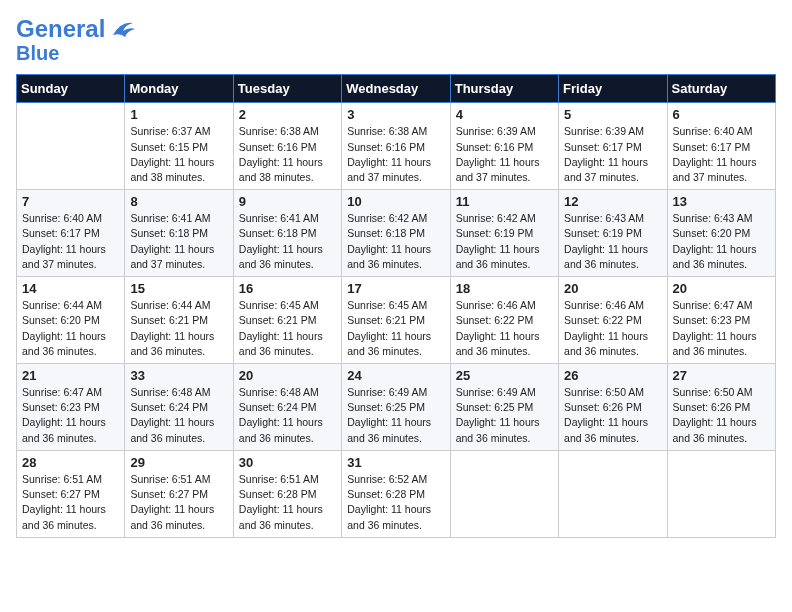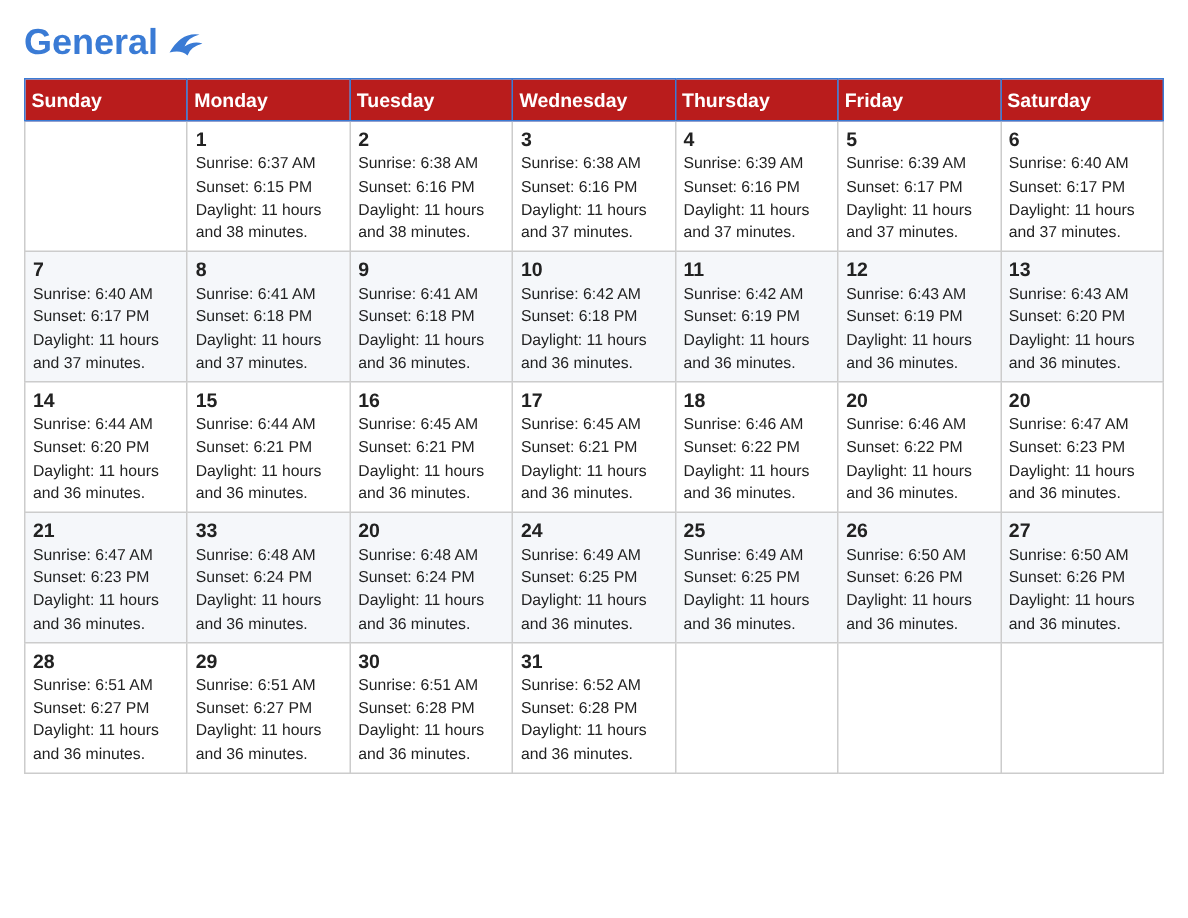--- a/index.html
+++ b/index.html
@@ -44,21 +44,21 @@
     }
     .location {
       font-size: 15px;
       color: #444;
     }
     .calendar {
       width: 100%;
       border-collapse: collapse;
     }
     .calendar th {
-      background: #b91c1c;
+      background: #0f172a;
       color: #fff;
       font-size: 13px;
       font-weight: bold;
       padding: 6px 4px;
       text-align: left;
       border: 1px solid #3a7bd5;
     }
     .calendar td {
       vertical-align: top;
       border: 1px solid #ccc;
@@ -93,20 +93,21 @@
   <div class="logo">
     <div>
       <div style="display:flex;align-items:center;">
         <span class="logo-text">
           <span>General</span>
         </span>
         <svg class="logo-bird" viewBox="0 0 28 24">
           <path d="M6 18 Q14 4 26 6 Q18 8 16 14 Q22 10 28 12 Q20 14 18 20 Q14 16 6 18Z" fill="#3a7bd5"></path>
         </svg>
       </div>
+      <div class="logo-text" style="color:#3a7bd5;font-size:20px;">Blue</div>
     </div>
   </div>
   <div class="title-block">
     <div class="month-title"></div>
     <div class="location"></div>
   </div>
 </div>
 
 <table class="calendar">
   <thead>

